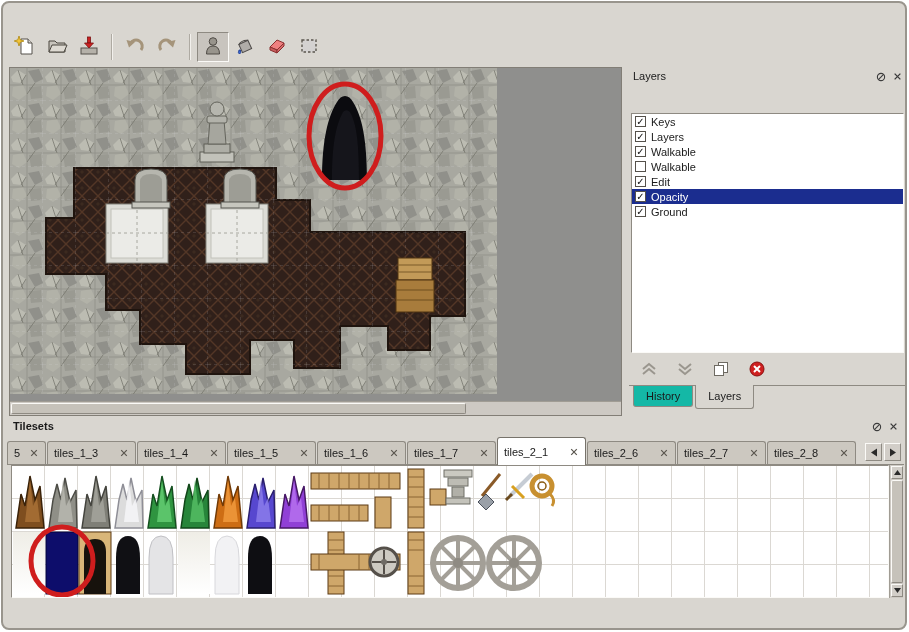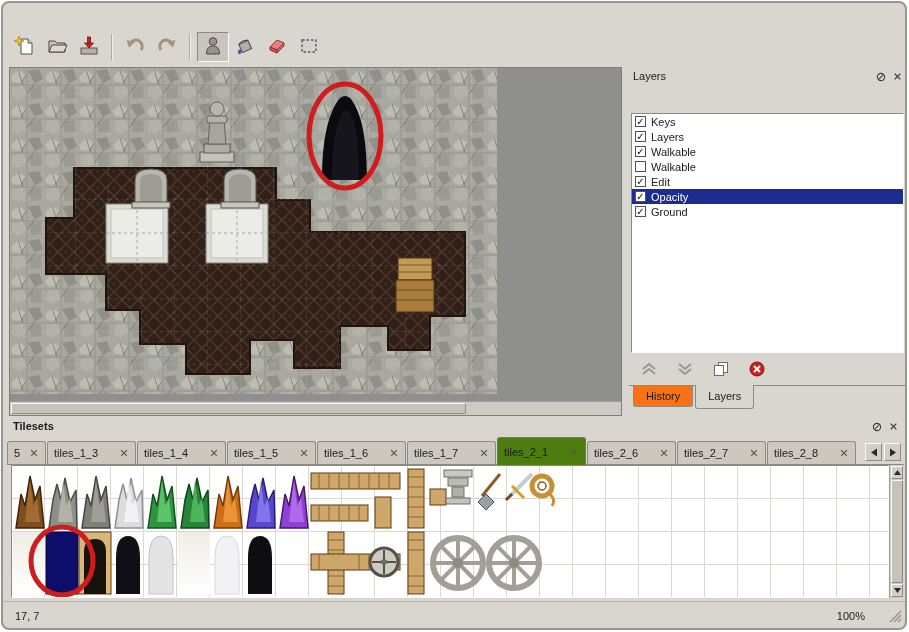--- a/index.html
+++ b/index.html
@@ -50,36 +50,36 @@
 .lrow { height: 15px; display: flex; align-items: center; gap: 5px; padding-left: 3px; }
 .lrow.selected { background: #1b2d8f; color: #ffffff; }
 .cb { width: 11px; height: 11px; background: #ffffff; border: 1px solid #55514b; font-size: 10px; line-height: 9px;
   text-align: center; color: #0e0e0e; flex: none; }
 
 .layer-actions { position: absolute; left: 8px; top: 292px; display: flex; gap: 12px; }
 .abtn { width: 24px; height: 18px; display: flex; align-items: center; justify-content: center; background: transparent; border: none; }
 
 .side-tabstrip { position: absolute; left: 0; right: 0; top: 316px; border-top: 1px solid #8e8a82; }
 .side-tabs { display: flex; margin-left: 4px; }
-.side-tab { padding: 4px 12px 0; background: #f97316; border: 1px solid #8e8a82; border-top: none;
+.side-tab { padding: 4px 12px 0; background: #14b8a6; border: 1px solid #8e8a82; border-top: none;
   border-radius: 0 0 3px 3px; margin-right: 2px; height: 21px; }
 .side-tab.active { background: #d9d6d0; margin-top: -1px; height: 24px; padding-top: 5px; z-index: 2; }
 
 
 .tilesets-panel { position: absolute; left: 4px; top: 416px; width: 897px; height: 184px; }
 .ts-title { position: absolute; left: 6px; top: 1px; font-weight: bold; }
 .ts-btns { position: absolute; right: 4px; top: 1px; display: flex; gap: 4px; }
 
 .ts-tabrow { position: absolute; left: 0; right: 0; top: 18px; height: 28px; display: flex; align-items: flex-end;
   border-bottom: 1px solid #8e8a82; }
 .ts-tab { height: 23px; width: 89px; background: #ccc8c0; border: 1px solid #8e8a82; border-bottom: none;
   border-radius: 3px 3px 0 0; display: flex; align-items: center; justify-content: space-between;
   padding: 0 6px; margin-right: 1px; flex: none; }
 .ts-tab.clipped { width: 39px; }
-.ts-tab.active { height: 28px; background: #4d7c0f; border-color: #77736b; margin-bottom: -1px; z-index: 2; }
+.ts-tab.active { height: 28px; background: #ffffff; border-color: #77736b; margin-bottom: -1px; z-index: 2; }
 .ts-tab-label { white-space: nowrap; overflow: hidden; }
 .tab-close { width: 10px; height: 10px; display: flex; align-items: center; justify-content: center; flex: none; }
 .tab-arrows { margin-left: auto; display: flex; gap: 2px; padding: 0 3px 3px 3px; }
 .arrow-btn { width: 17px; height: 18px; background: #d2cec8; display: flex; align-items: center; justify-content: center; }
 
 .tiles-area { position: absolute; left: 4px; top: 46px; width: 878px; height: 133px; background: #ffffff; overflow: hidden; }
 .vscroll { position: absolute; right: 1px; top: 46px; width: 14px; height: 133px; background: #cdc9c3; border-left: 1px solid #a09c94; }
 .varrow { position: absolute; left: 1px; width: 12px; height: 13px; background: #d2cec8; display: flex; align-items: center; justify-content: center; }
 .varrow.up { top: 1px; } .varrow.down { bottom: 1px; }
 .vthumb { position: absolute; left: 1px; top: 15px; bottom: 15px; width: 12px; background: #c6c2ba; border-radius: 2px; }
@@ -528,21 +528,14 @@
         </span>
       <div class="vthumb bev-out"></div>
       <span class="varrow down bev-out">
           <svg width="7" height="5" viewBox="0 0 7 5">
             <polygon points="0,0 7,0 3.5,5" fill="#2a2a2a"></polygon>
           </svg>
         </span>
     </div>
   </div>
 
-  <div class="statusbar">
-    <span class="status-left">17, 7</span>
-    <span class="status-right">100%</span>
-    <span class="grip"><svg width="13" height="13" viewBox="0 0 13 13">
-          <path d="M12,1 L1,12 M12,5 L5,12 M12,9 L9,12" stroke="#9a968e" stroke-width="1.6"></path>
-        </svg></span>
-  </div>
 
 </div>
 
 </body></html>

